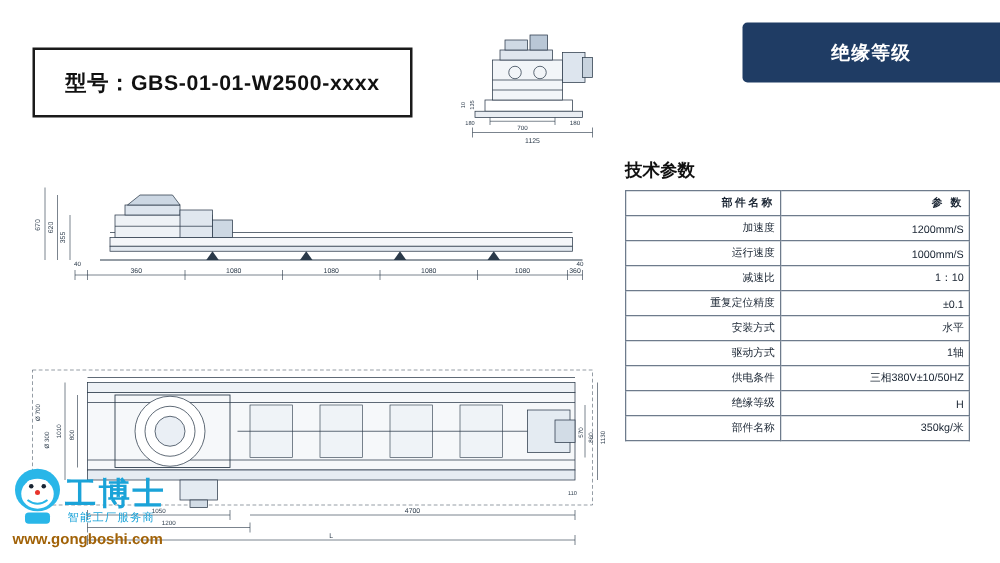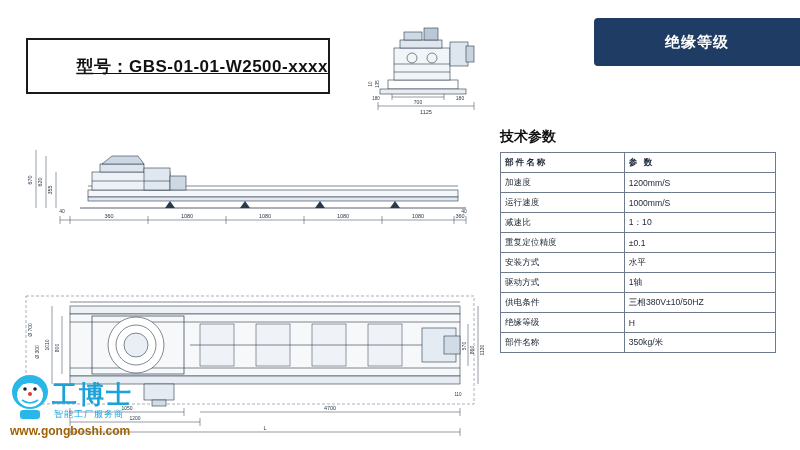--- a/index.html
+++ b/index.html
@@ -14,34 +14,34 @@
   .banner{
     position:absolute;right:0;top:18px;width:206px;height:48px;
     background:#1f3c64;color:#fff;display:flex;align-items:center;justify-content:center;
     font-size:15px;font-weight:bold;letter-spacing:1px;
     border-radius:4px 0 0 4px;
   }
 
   
   .model-box{
     position:absolute;left:26px;top:38px;width:300px;height:52px;
-    border:2px solid #1a1a1a;display:flex;align-items:center;justify-content:flex-end;text-decoration:underline;
+    border:2px solid #1a1a1a;display:flex;align-items:center;justify-content:center;
   }
   .model-box .txt{font-size:17px;font-weight:bold;letter-spacing:.5px;color:#111;}
 
   
   .tech-title{
     position:absolute;left:500px;top:128px;font-size:14px;font-weight:bold;color:#111;
   }
   table.specs{
     position:absolute;left:500px;top:152px;width:276px;border-collapse:collapse;
     font-size:8.6px;
   }
   table.specs td{
-    border:1px solid #6e7b8c;height:19px;padding:0 4px;text-align:left;color:#1a2533;
+    border:1px solid #6e7b8c;height:19px;padding:0 4px;text-align:right;color:#1a2533;
     white-space:nowrap;
   }
   table.specs td.k{width:45%;}
   table.specs tr.head td{font-weight:bold;letter-spacing:2px;}
 
   
   .dwg{position:absolute;left:0;top:0;width:500px;height:450px;}
   .dwg svg{display:block;}
 
   

